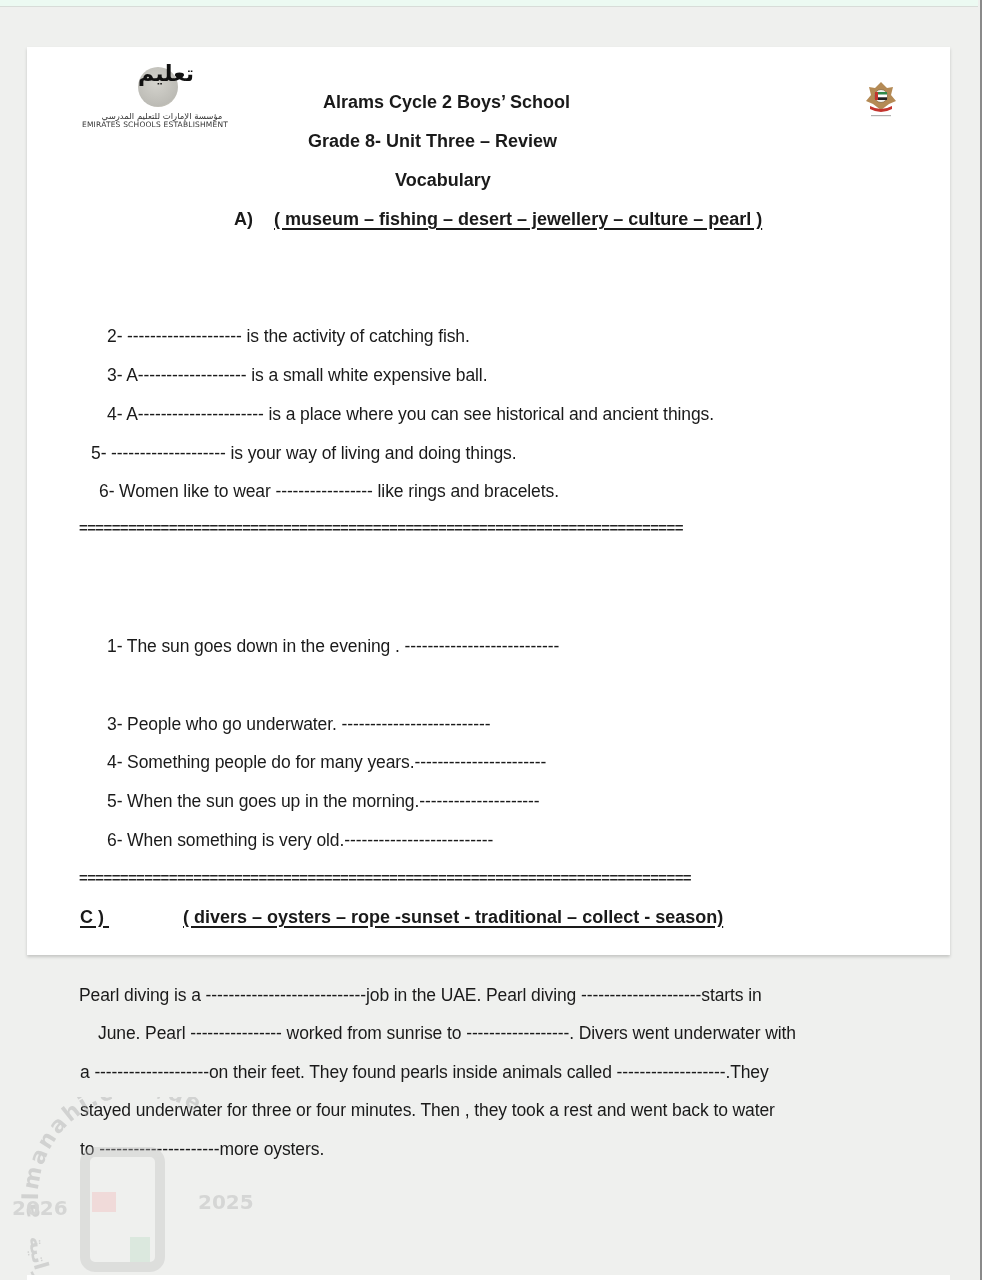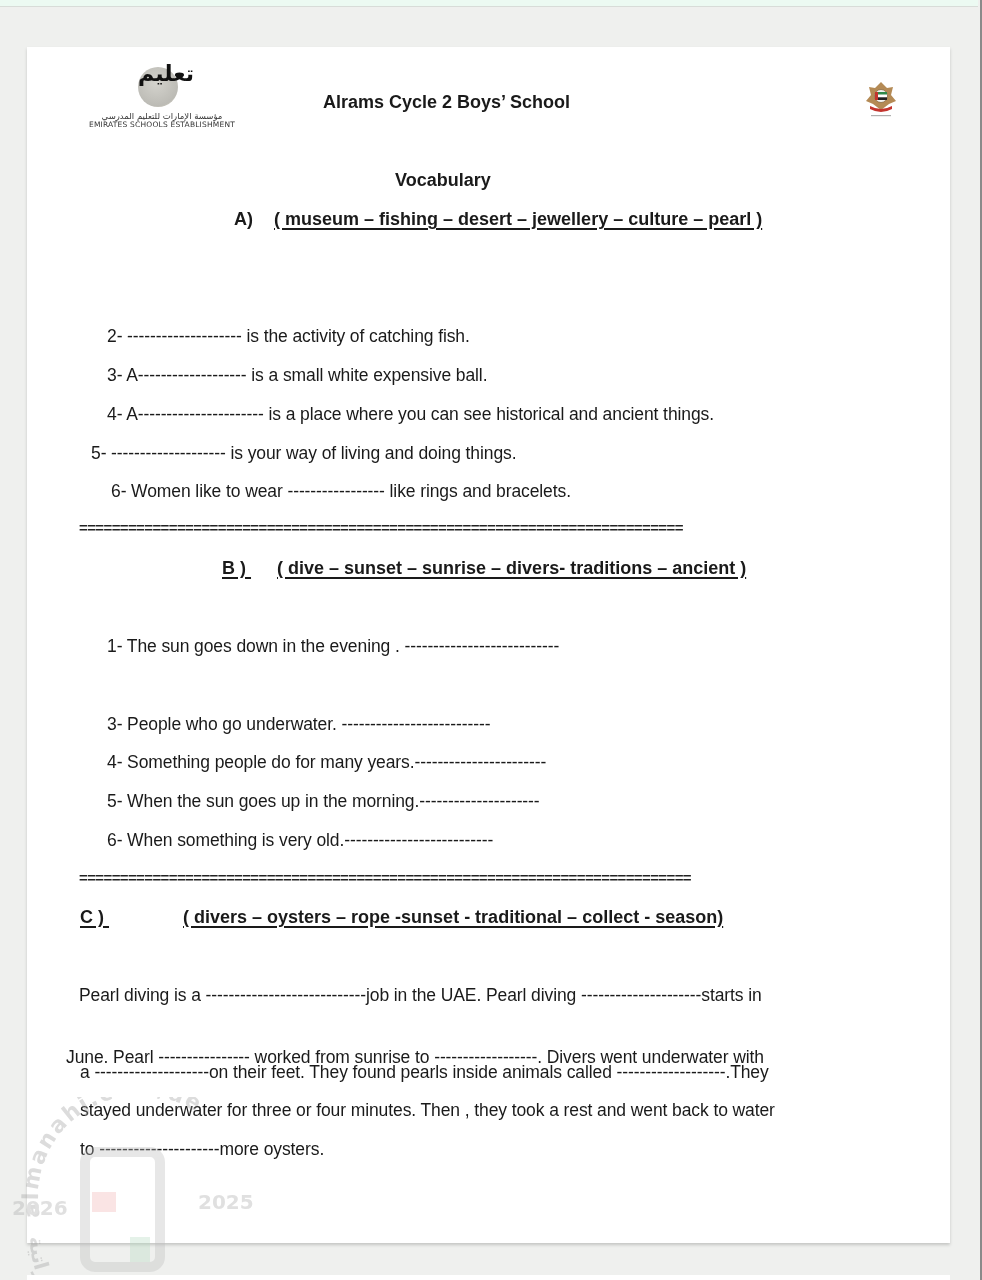--- a/index.html
+++ b/index.html
@@ -14,21 +14,21 @@
       position: absolute; left: 0; top: 0; width: 978px; height: 6px;
       background: #ecfaf2; border-bottom: 1px solid #d8dcd8;
     }
     .right-edge {
       position: absolute; right: 0; top: 0; width: 2px; height: 1280px; background: #8a8a8a;
     }
     .bottom-page-hint {
       position: absolute; left: 27px; top: 1275px; width: 923px; height: 5px; background: #ffffff;
     }
     .page {
-      position: absolute; left: 27px; top: 47px; width: 923px; height: 1196px;
+      position: absolute; left: 27px; top: 47px; width: 923px; height: 908px;
       background: #ffffff;
       box-shadow: 0 2px 3px rgba(0,0,0,0.18);
     }
     .abs { position: absolute; white-space: nowrap; }
     .u { text-decoration: underline; text-underline-offset: 3px; text-decoration-thickness: 2px; }
     .t { font-size: 17.5px; letter-spacing: -0.1px; }
     .head { font-size: 18px; font-weight: bold; }
     .sep { font-size: 15px; font-weight: bold; letter-spacing: -0.6px; color: #222; overflow: hidden; }
 
     
@@ -39,21 +39,21 @@
     }
     .logo-glyph {
       position: absolute; left: 56px; top: 2px; width: 44px; font-size: 22px; font-weight: bold;
       color: #111; text-align: center; font-family: "DejaVu Sans", sans-serif;
     }
     .logo-ar {
       position: absolute; left: 0; top: 52px; font-size: 8.5px; color: #333; width: 160px; text-align: center;
       font-family: "DejaVu Sans", sans-serif;
     }
     .logo-en {
-      position: absolute; left: 0; top: 61px; font-size: 7.5px; color: #333; width: 160px; text-align: center;
+      position: absolute; left: 0; top: 61px; font-size: 7.5px; color: #333; width: 160px; 
       letter-spacing: 0.2px; font-family: "DejaVu Sans", sans-serif;
     }
     
     .emblem { position: absolute; left: 836px; top: 32px; width: 36px; height: 40px; }
 
     
     .watermark { position: absolute; left: -27px; top: 1050px; width: 300px; height: 250px; opacity: 0.35; pointer-events: none; }
   </style>
 </head>
 <body>
@@ -75,55 +75,52 @@
     <circle cx="18" cy="17" r="6.5" fill="#f2f2f2" stroke="#8a6a40" stroke-width="0.8"></circle>
     <rect x="12" y="13" width="3" height="8" fill="#c4342e"></rect>
     <rect x="15" y="13" width="9" height="2.7" fill="#2f8a4a"></rect>
     <rect x="15" y="15.7" width="9" height="2.6" fill="#ffffff"></rect>
     <rect x="15" y="18.3" width="9" height="2.7" fill="#222"></rect>
     <path d="M7 27 Q18 33 29 27 L29 30 Q18 36 7 30 Z" fill="#c4342e"></path>
     <rect x="8" y="36" width="20" height="1.2" fill="#b0b0b0"></rect>
   </svg>
 
   <div class="abs head" style="left:296px; top:45px;">Alrams Cycle 2 Boys’ School</div>
+  <div class="abs head" style="left:281px; top:84px;">Grade 8- Unit Three – Review</div>
   <div class="abs head" style="left:368px; top:123px;">Vocabulary</div>
 
   <div class="abs head" style="left:207px; top:162px;">
     <span>A)</span>
     <span class="u" style="margin-left:16px;">(  museum – fishing – desert – jewellery – culture – pearl )</span>
   </div>
 
   <div class="abs t" style="left:80px; top:279px;">2-  -------------------- is the activity of catching fish.</div>
   <div class="abs t" style="left:80px; top:318px;">3-  A------------------- is a small white expensive ball.</div>
   <div class="abs t" style="left:80px; top:357px;">4-  A---------------------- is a place where you can see historical and ancient things.</div>
   <div class="abs t" style="left:64px; top:396px;">5-  -------------------- is your way of living and doing things.</div>
-  <div class="abs t" style="left:84px; top:434px;">6-  Women like to wear -----------------  like rings and bracelets.</div>
+  <div class="abs t" style="left:72px; top:434px;">6-  Women like to wear -----------------  like rings and bracelets.</div>
 
   <div class="abs sep" style="left:52px; top:472px; width:780px;">==========================================================================</div>
 
-  <div class="abs head u" style="left:195px; top:511px;">
-    <span>B )</span>
-    <span style="margin-left:26px;">( dive – sunset – sunrise – divers- traditions – ancient )</span>
-  </div>
 
   <div class="abs t" style="left:80px; top:589px;">1-  The sun goes down in the evening . ---------------------------</div>
   <div class="abs t" style="left:80px; top:667px;">3-  People who go underwater. --------------------------</div>
   <div class="abs t" style="left:80px; top:705px;">4-  Something people do for many years.-----------------------</div>
   <div class="abs t" style="left:80px; top:744px;">5-  When the sun goes up in the morning.---------------------</div>
   <div class="abs t" style="left:80px; top:783px;">6-  When something is very old.--------------------------</div>
 
   <div class="abs sep" style="left:52px; top:822px; width:790px;">===========================================================================</div>
 
   <div class="abs head u" style="left:53px; top:860px;">
     <span>C )</span>
     <span style="margin-left:74px;">( divers – oysters – rope  -sunset -   traditional – collect  - season)</span>
   </div>
 
   <div class="abs t" style="left:52px; top:938px;"> Pearl diving  is a ----------------------------job in the UAE. Pearl diving ---------------------starts in</div>
-  <div class="abs t" style="left:39px; top:976px;margin-top:24px;">June. Pearl ----------------  worked from sunrise to ------------------. Divers went underwater with</div>
+  <div class="abs t" style="left:71px; top:976px;">June. Pearl ----------------  worked from sunrise to ------------------. Divers went underwater with</div>
   <div class="abs t" style="left:53px; top:1015px;">a --------------------on their feet. They found pearls inside animals called -------------------.They</div>
   <div class="abs t" style="left:53px; top:1092px;">to ---------------------more oysters.</div>
   <div class="abs t" style="left:53px; top:1053px;">stayed underwater for three or four minutes. Then , they took a rest and went back to water</div>
 
   <svg class="watermark" viewBox="0 0 300 250">
     <defs>
       <path id="arcTop" d="M40 120 A100 100 0 0 1 240 80"></path>
       <path id="arcBot" d="M30 140 A110 110 0 0 0 250 140"></path>
     </defs>
     <rect x="85" y="55" width="75" height="115" rx="10" fill="none" stroke="#bdbdbd" stroke-width="10"></rect>

